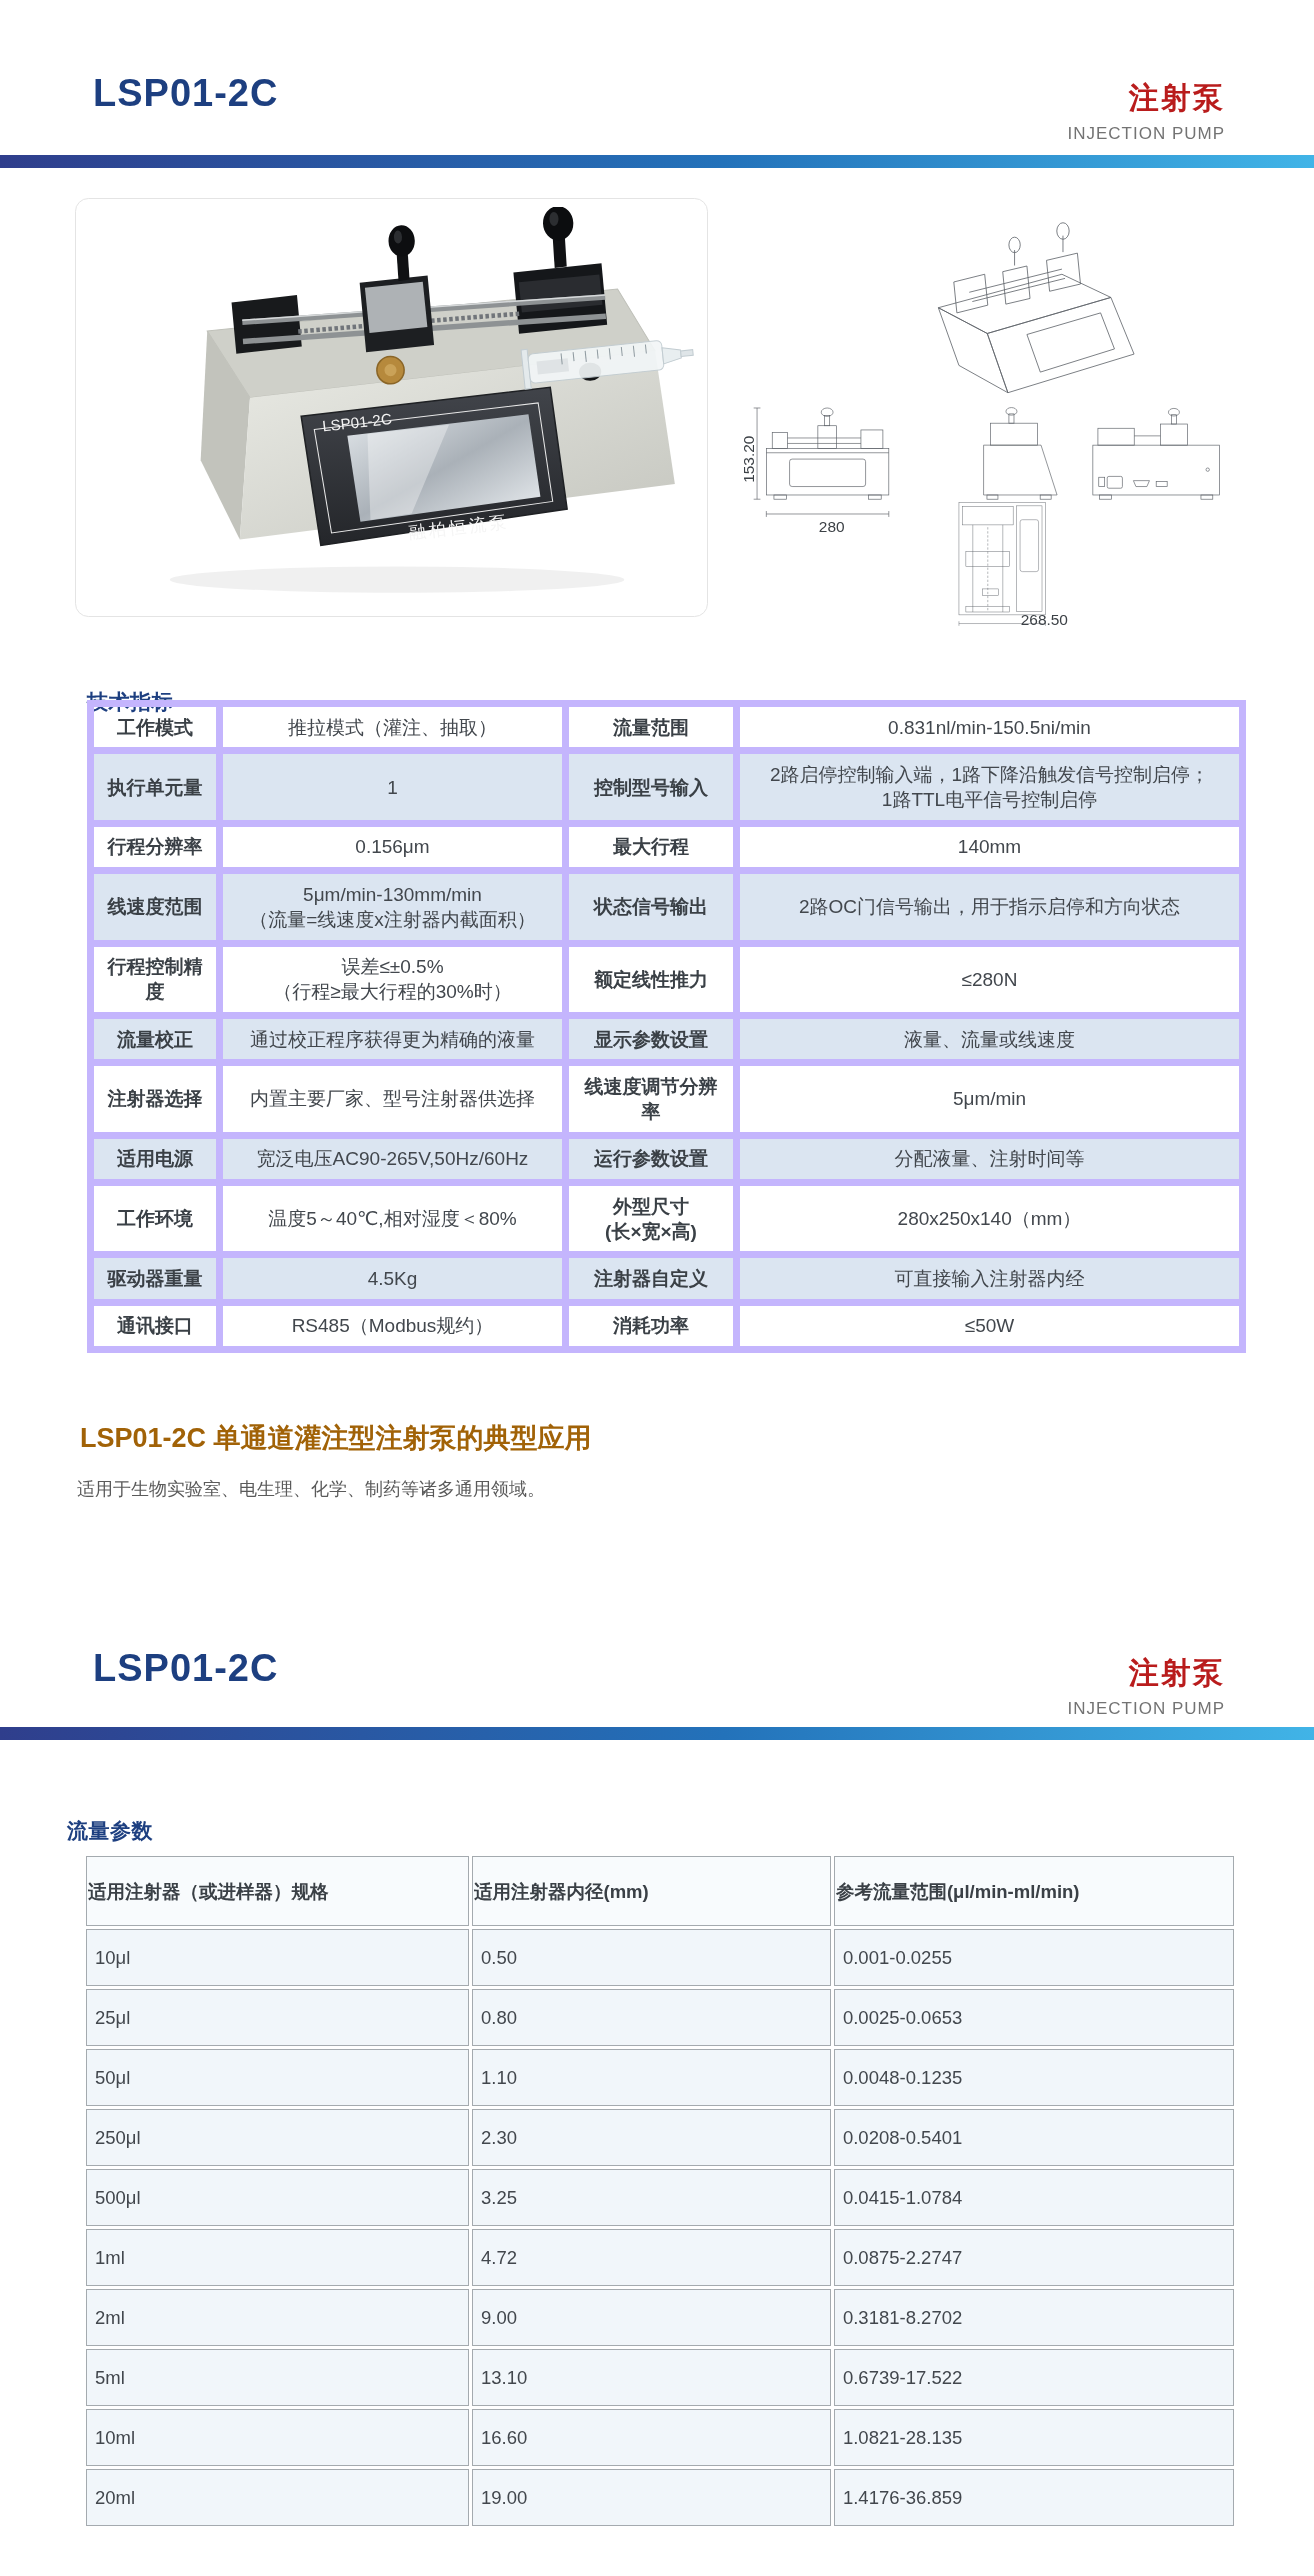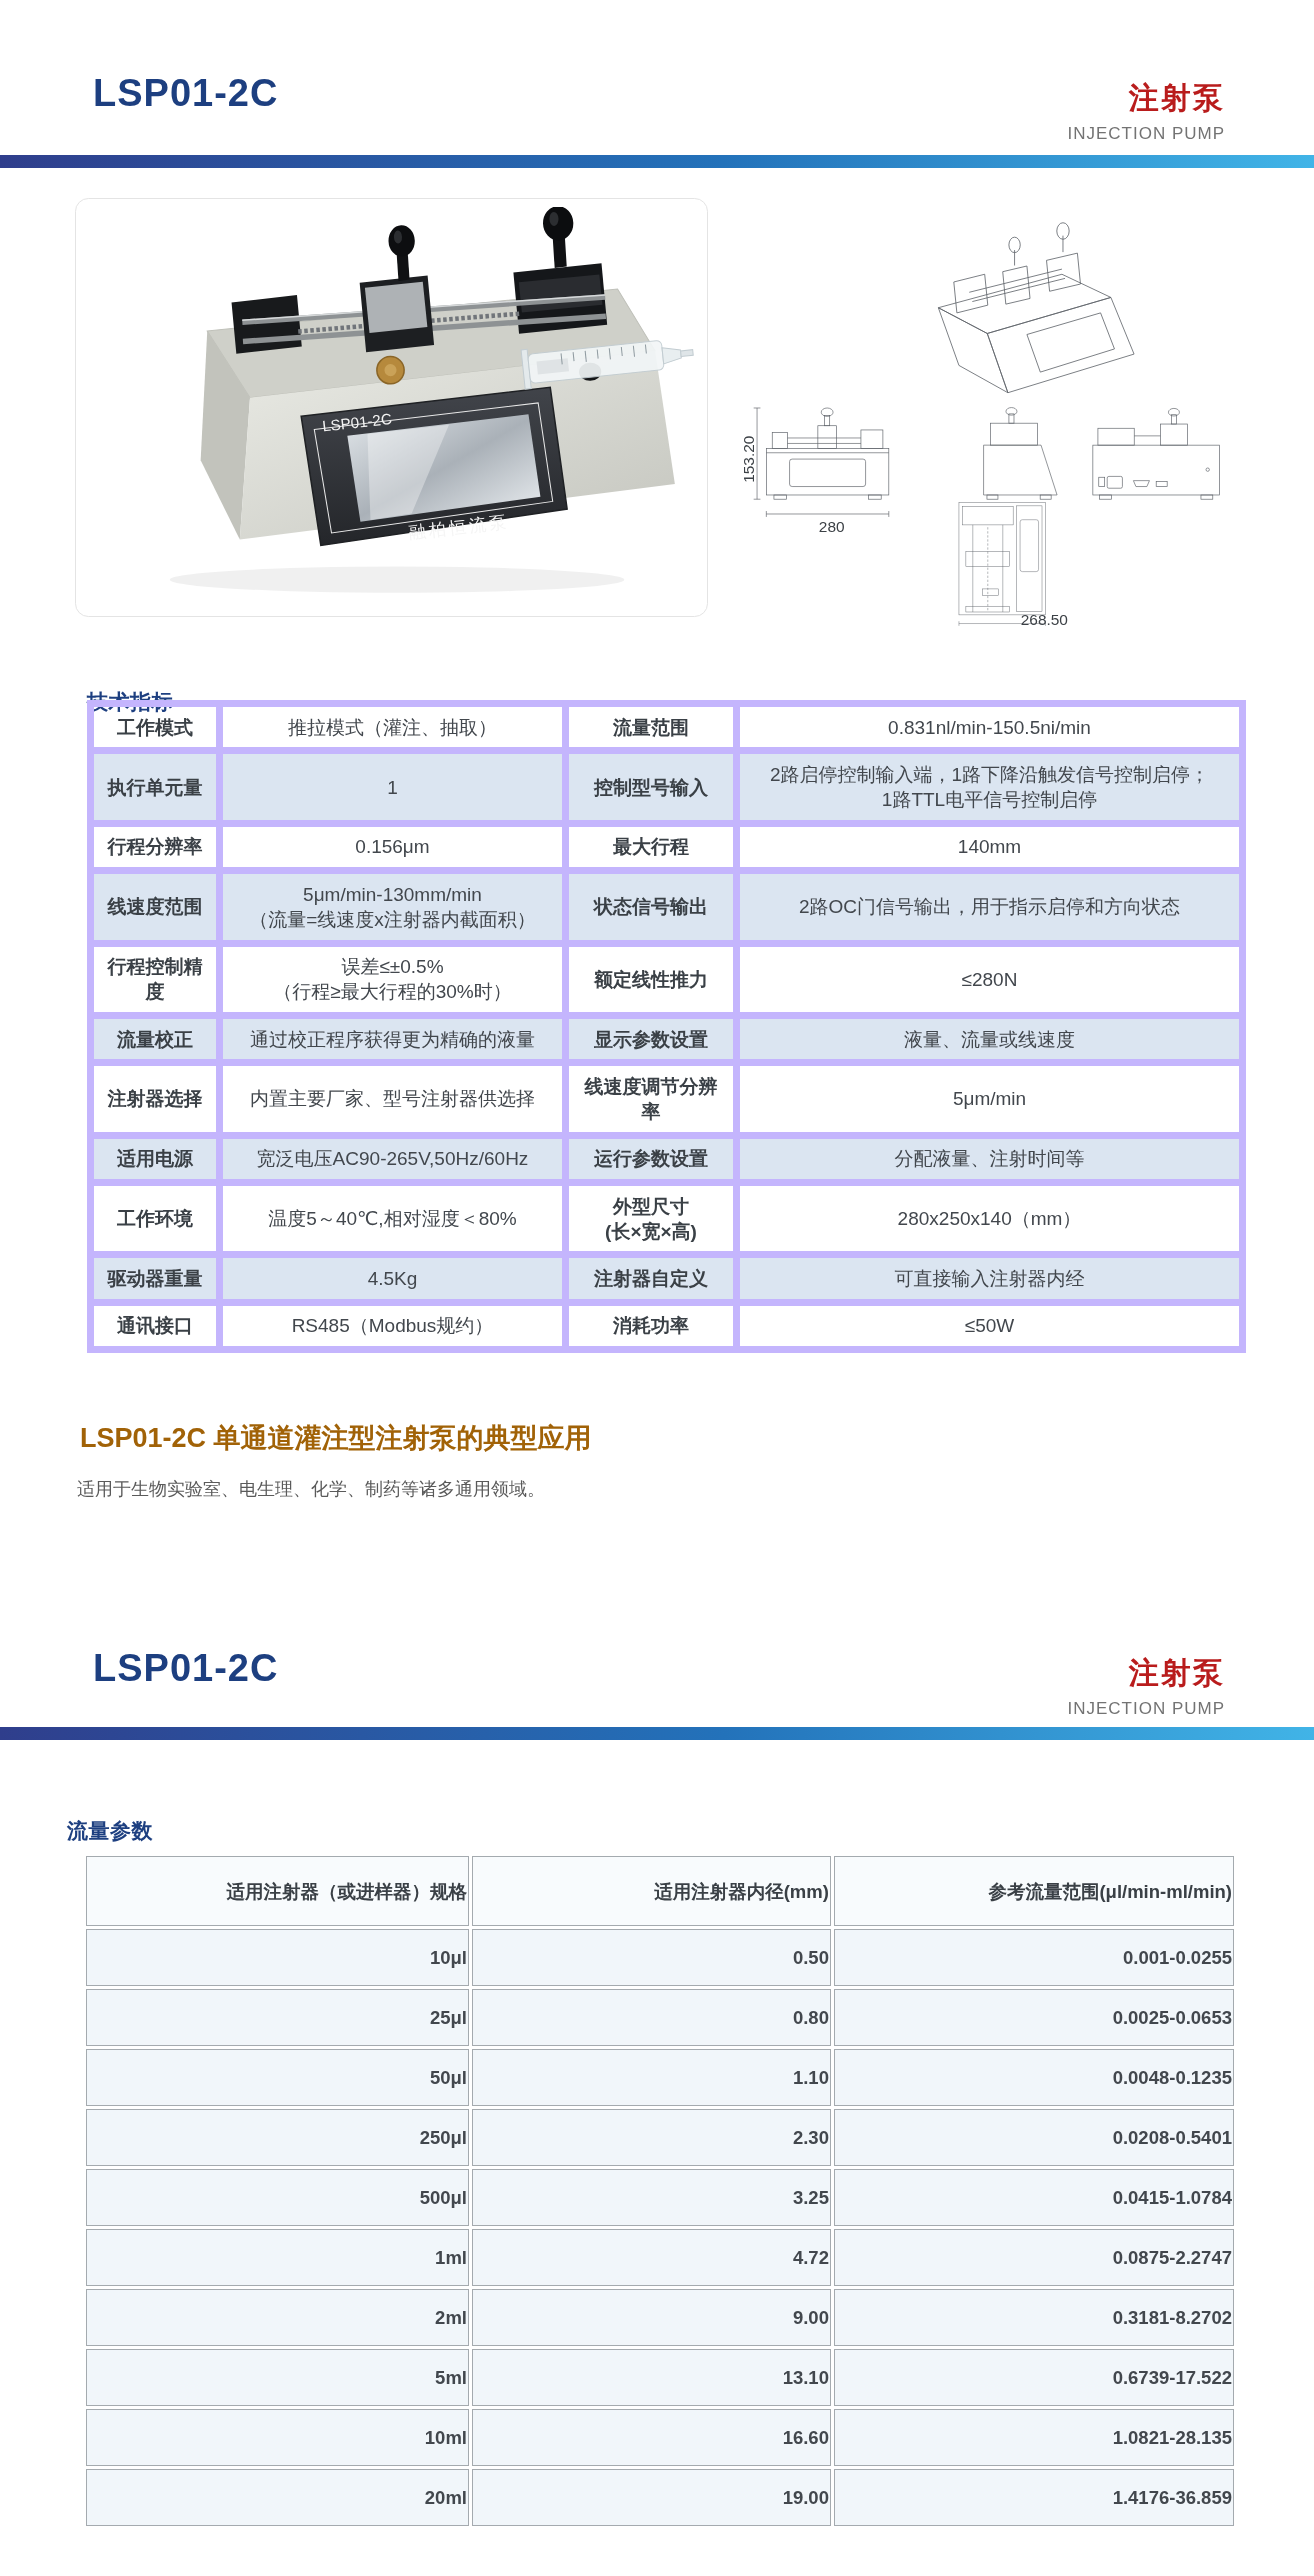--- a/index.html
+++ b/index.html
@@ -17,24 +17,24 @@
   
   .photo-frame{border:1.5px solid #e4e4e4;border-radius:13.4px;background:#ffffff;}
   
   table.spec{border-collapse:collapse;table-layout:fixed;width:1151px;}
   table.spec td{border:7px solid #c4b5fd;font-size:19px;line-height:25px;text-align:center;
                 vertical-align:middle;white-space:pre-line;padding:7.7px 6.2px;color:#42474d;}
   table.spec td.lbl{font-weight:700;color:#3a4046;}
   table.spec tr:nth-child(even) td{background:#dbe5f1;}
   
   table.flow{border-collapse:separate;border-spacing:3.6px 3.6px;table-layout:fixed;width:1154px;}
-  table.flow th,table.flow td{border:1px solid #a4aaaf;background:#f1f6fa;text-align:right;
+  table.flow th,table.flow td{border:1px solid #a4aaaf;background:#f1f6fa;text-align:left;
                 vertical-align:middle;font-size:18.5px;color:#42474d;}
   table.flow th{height:66px;font-weight:700;background:#f8fbfd;color:#3a4046;}
-  table.flow td{height:53px;font-weight:700;padding-left:8px;}
+  table.flow td{height:53px;font-weight:400;padding-left:8px;}
   
   .app-heading{font-size:27px;font-weight:800;color:#a16207;}
   .app-body{font-size:18px;color:#5a5a5a;font-family:Liberation Mono, monospace;}
   
   svg text{font-family:"Liberation Sans","DejaVu Sans",sans-serif;}
 </style>
 </head>
 <body>
 
 <div class="page">

